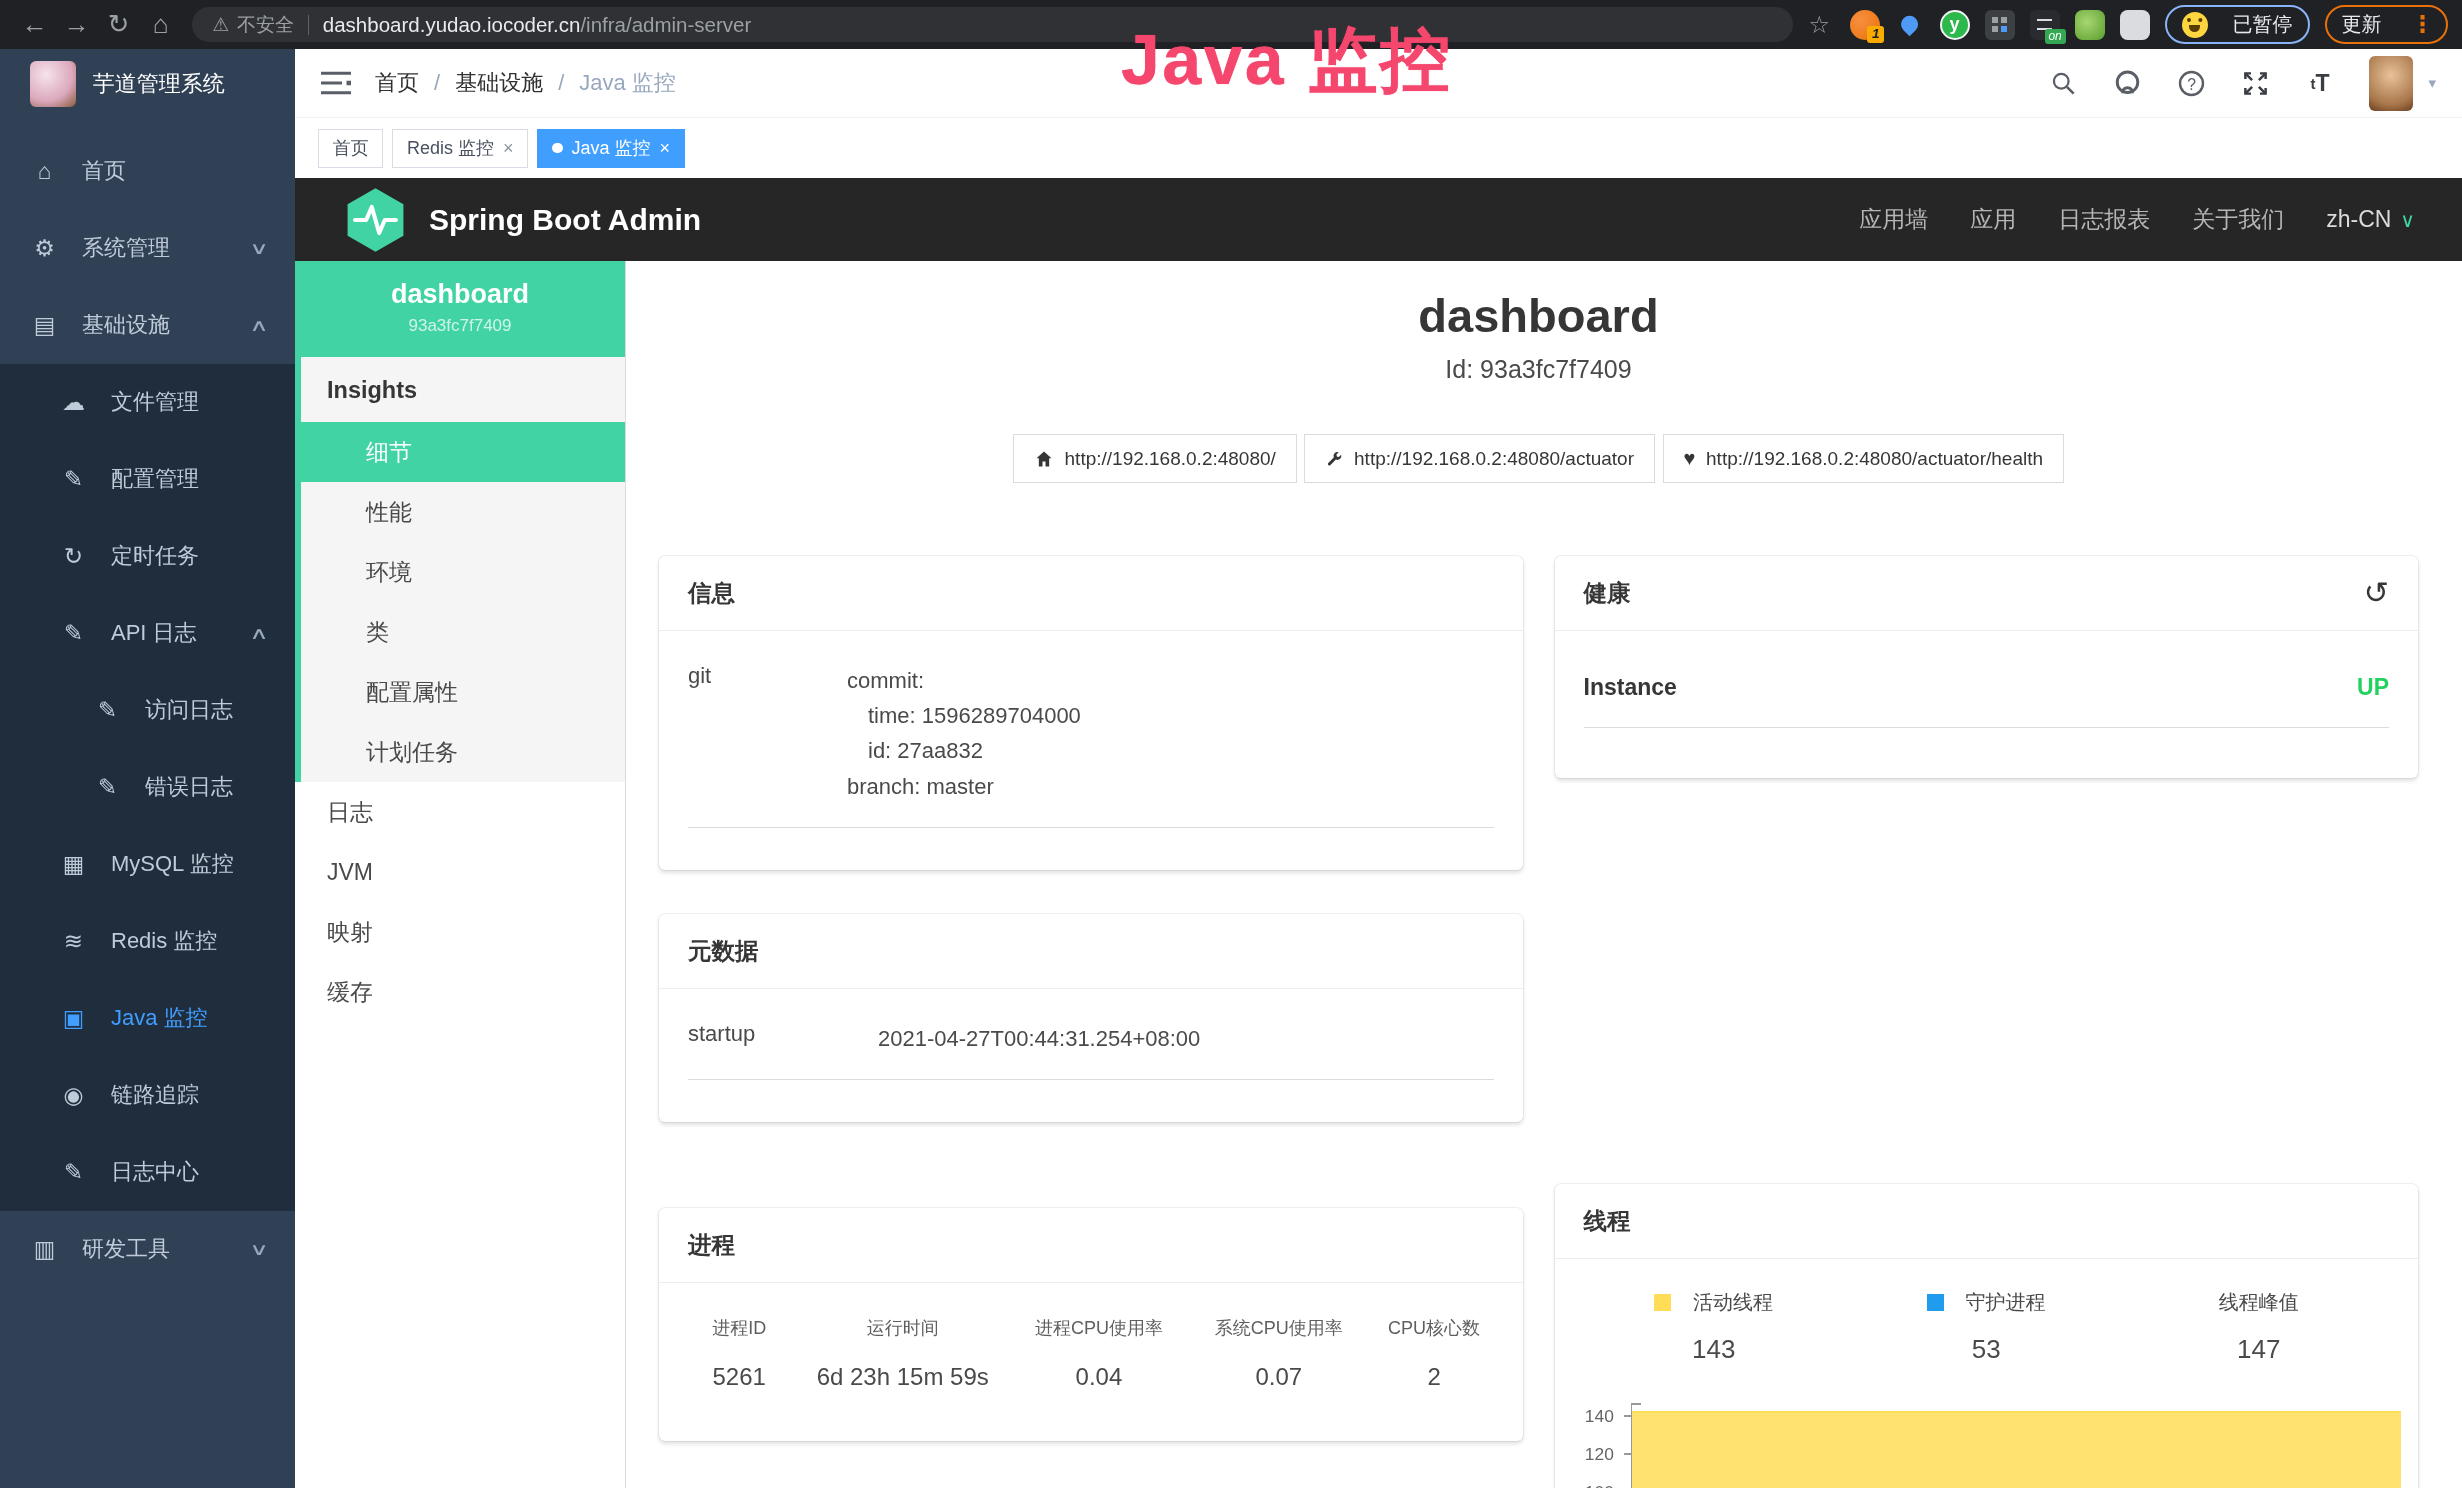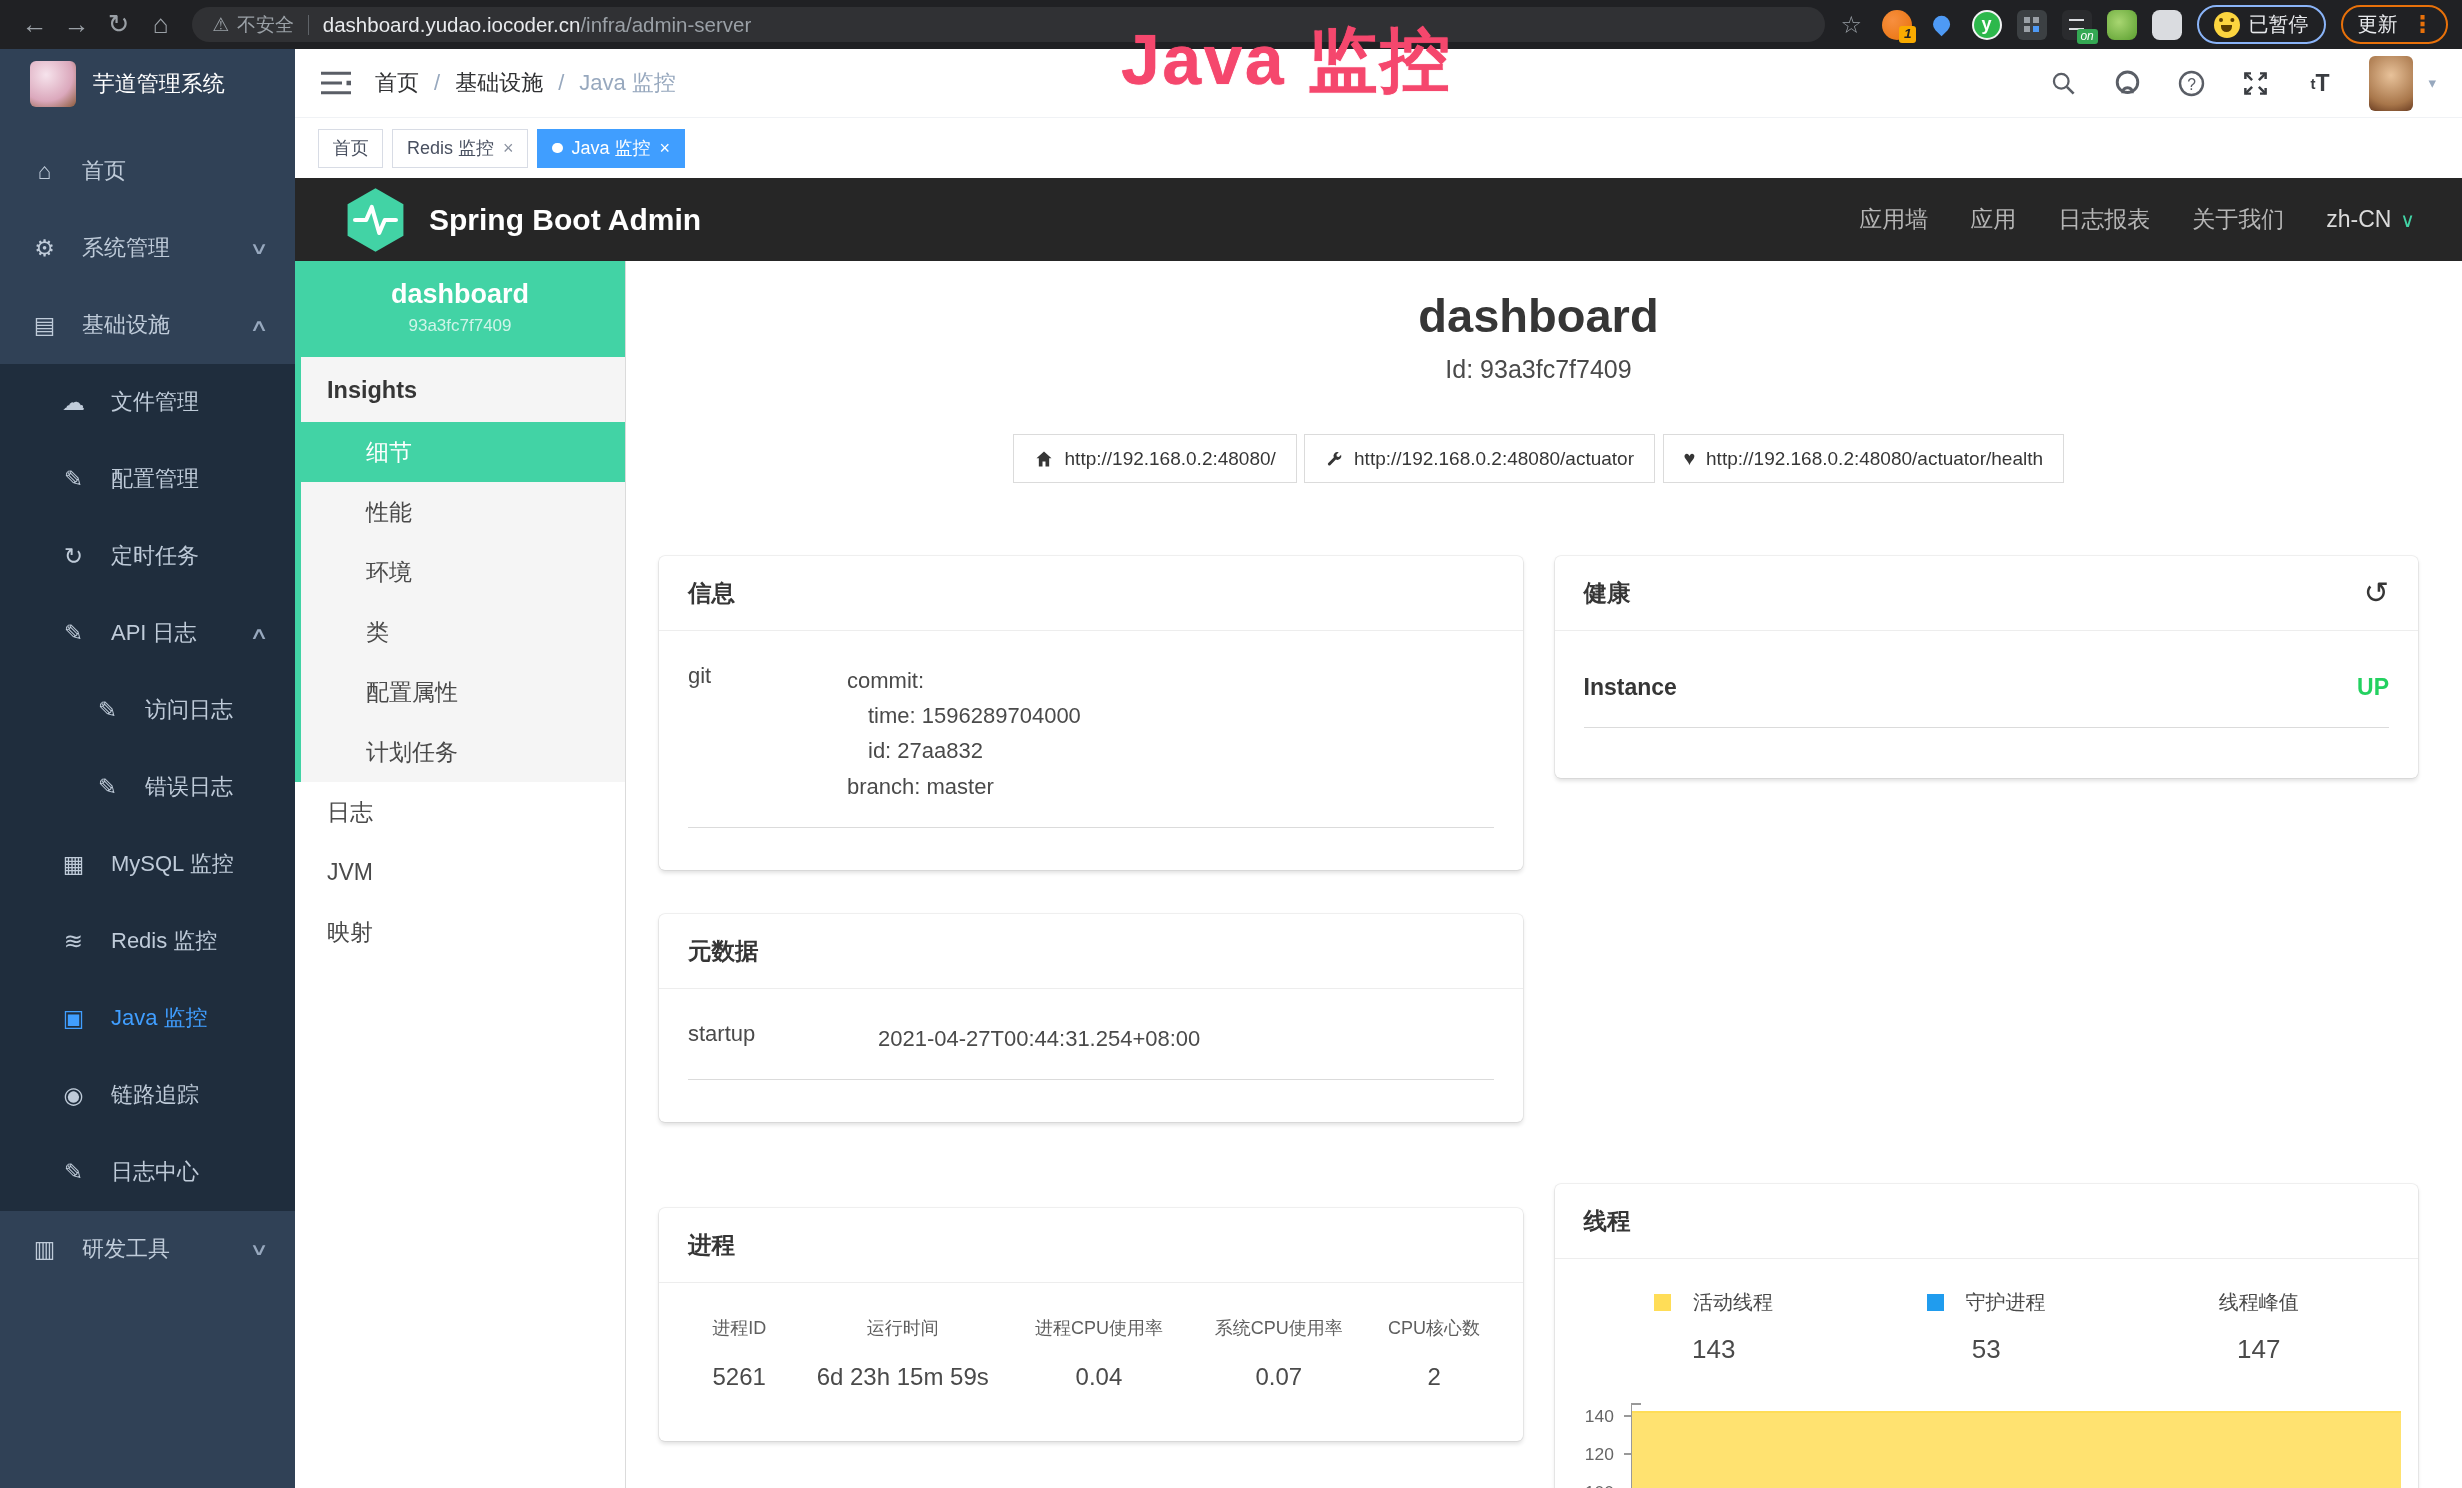--- a/index.html
+++ b/index.html
@@ -27,21 +27,21 @@
   .ext-grid i { width:15px; height:15px; display:block; background:
       linear-gradient(#9aa0a6,#9aa0a6) 0 0/6px 6px no-repeat,
       linear-gradient(#9aa0a6,#9aa0a6) 9px 0/6px 6px no-repeat,
       linear-gradient(#9aa0a6,#9aa0a6) 0 9px/6px 6px no-repeat,
       linear-gradient(#4e9af5,#4e9af5) 9px 9px/6px 6px no-repeat; }
   .ext-dark { border-radius:6px; background:#2a2b2e; }
   .ext-dark u { width:15px; height:10.6px; border-top:2.3px solid #dadce0; border-bottom:2.3px solid #dadce0; display:block; }
   .ext-dark .onbadge { position:absolute; right:-6px; bottom:-4.6px; background:#34a853; color:#fff; font-size:12px; line-height:15px; padding:0 3.8px; border-radius:3px; text-decoration:none; }
   .ext-sprout { background:radial-gradient(circle at 40% 40%, #a8d671, #5a9e2f); border-radius:7.6px; }
   .ext-puzzle { background:#dadce0; border-radius:7.6px; }
-  .pill { display:flex; align-items:center; gap:9px; height:39px; border-radius:21px; padding:0 15px; font-size:20px; color:#e8eaed; flex:none; }
+  .pill { display:flex; align-items:center; gap:25px; height:39px; border-radius:21px; padding:0 15px; font-size:20px; color:#e8eaed; flex:none; }
   .pill.paused { border:2.3px solid #8ab4f8; }
   .emoji { width:26px; height:26px; border-radius:50%; background:#fcd53f; position:relative; display:block; }
   .emoji:before { content:""; position:absolute; left:5.3px; top:6.8px; width:3.8px; height:3.8px; border-radius:50%; background:#5a3e00; box-shadow:11.4px 0 0 #5a3e00; }
   .emoji:after { content:""; position:absolute; left:7.6px; top:13.7px; width:10.6px; height:6.8px; border-radius:0 0 10.6px 10.6px; background:#5a3e00; }
   .pill.update { border:2.3px solid #e8710a; padding-right:7.6px; }
   .pill.update .more { color:#e8710a; font-size:23px; font-weight:bold; padding:0 4.6px; }
 
   
   .annotation { position:absolute; left:1121px; top:13.7px; z-index:60; font-size:70px; font-weight:bold; color:#f5476d; letter-spacing:2.3px; pointer-events:none; text-shadow:0 0 0.8px #f5476d; }
 
@@ -374,20 +374,21 @@
           <div class="side-item">性能</div>
           <div class="side-item">环境</div>
           <div class="side-item">类</div>
           <div class="side-item">配置属性</div>
           <div class="side-item">计划任务</div>
         </div>
         <div class="other-items">
           <div class="side-item">日志</div>
           <div class="side-item">JVM</div>
           <div class="side-item">映射</div>
+          <div class="side-item">缓存</div>
         </div>
       </aside>
 
       <main class="sba-content">
         <h1 class="inst-title">dashboard</h1>
         <div class="inst-idline">Id: 93a3fc7f7409</div>
 
         <div class="links-row">
           <span class="link-btn">
             <span class="link-ic">

